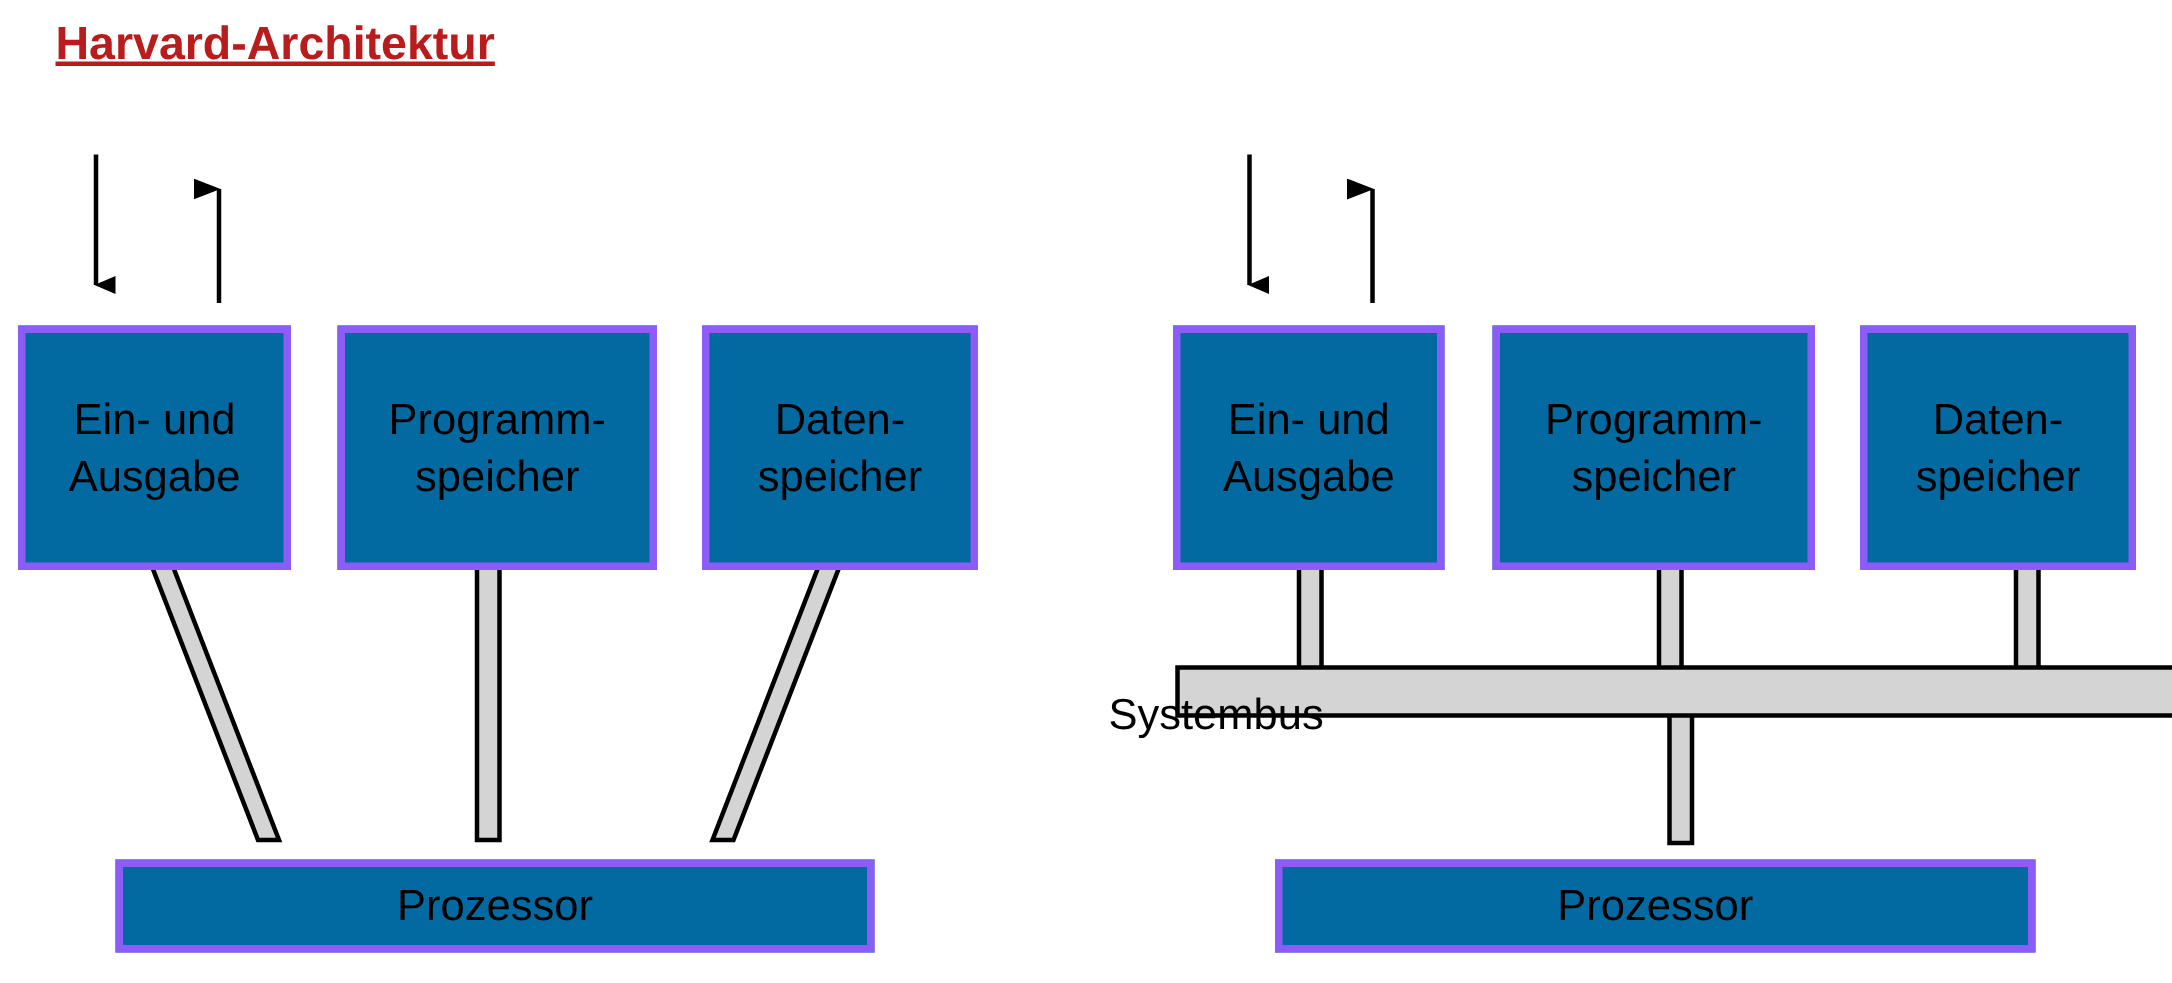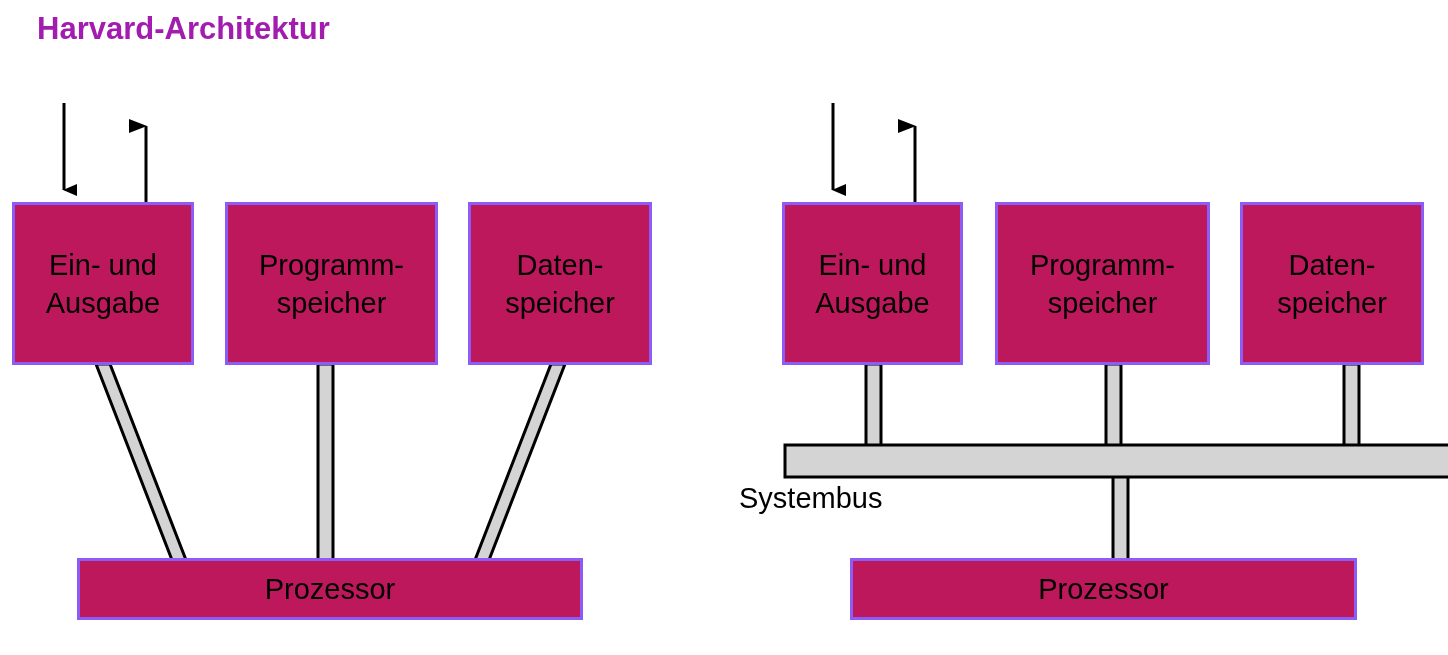--- a/index.html
+++ b/index.html
@@ -21,40 +21,42 @@
     top: 0;
     width: 1448px;
     height: 655px;
   }
   .title {
     position: absolute;
     font-family: "Liberation Sans", sans-serif;
     font-weight: bold;
     font-size: 31px;
     line-height: 38px;
-    color: #a21caf;
+    color: #b91c1c;
     white-space: pre;
+    text-decoration: underline;
   }
   #title-left { left: 37px; top: 10px; }
   #title-right { left: 794px; top: 10px; }
 
   .node-box {
     position: absolute;
-    background: #be185d;
-    border: 3px solid #8b5cf6;
+    background: #0369a1;
+    border: 5px solid #8b5cf6;
     box-sizing: border-box;
     display: flex;
     align-items: center;
     justify-content: center;
     font-family: "Liberation Sans", sans-serif;
     font-size: 29px;
     color: #000000;
     text-align: center;
     line-height: 38px;
     white-space: pre-line;
+    margin-top: 15px;
   }
   .bus-label {
     position: absolute;
     font-family: "Liberation Sans", sans-serif;
     font-size: 29px;
     color: #000000;
     white-space: pre;
   }
 </style>
 </head>
@@ -139,15 +141,15 @@
 Ausgabe</div>
 
   <div class="node-box" id="right-box-program" style="left:995px; top:202px; width:215px; height:163px;">Programm-
 speicher</div>
 
   <div class="node-box" id="right-box-data" style="left:1240px; top:202px; width:184px; height:163px;">Daten-
 speicher</div>
 
   <div class="node-box" id="right-box-processor" style="left:850px; top:558px; width:507px; height:62px;">Prozessor</div>
 
-  <div class="bus-label" style="left:739px; top:482px;">Systembus</div>
+  <div class="bus-label" style="left:739px; top:461px;">Systembus</div>
 
 </div>
 
 </body></html>

